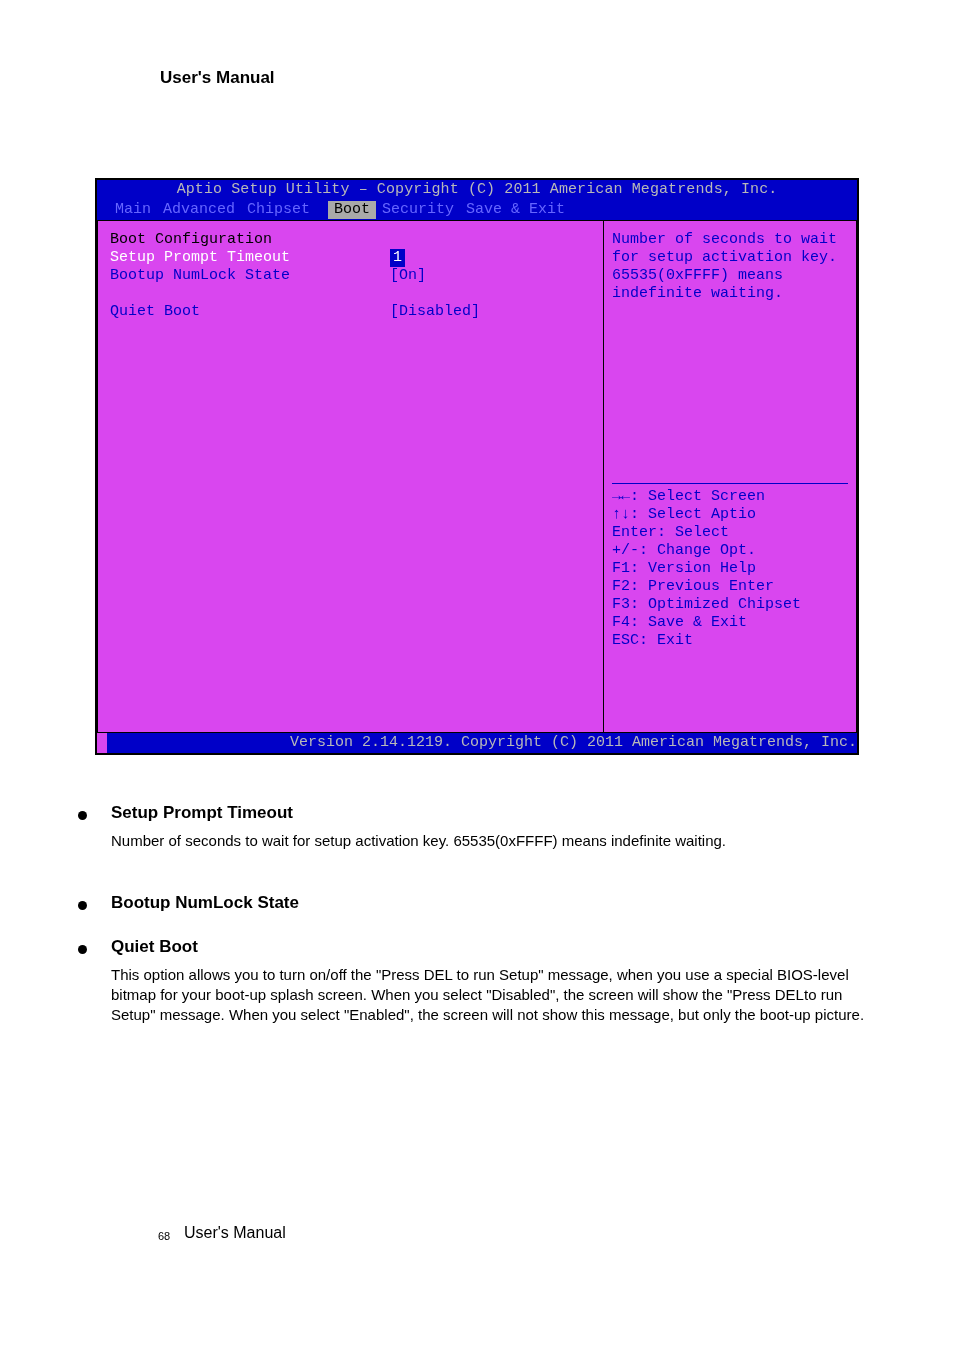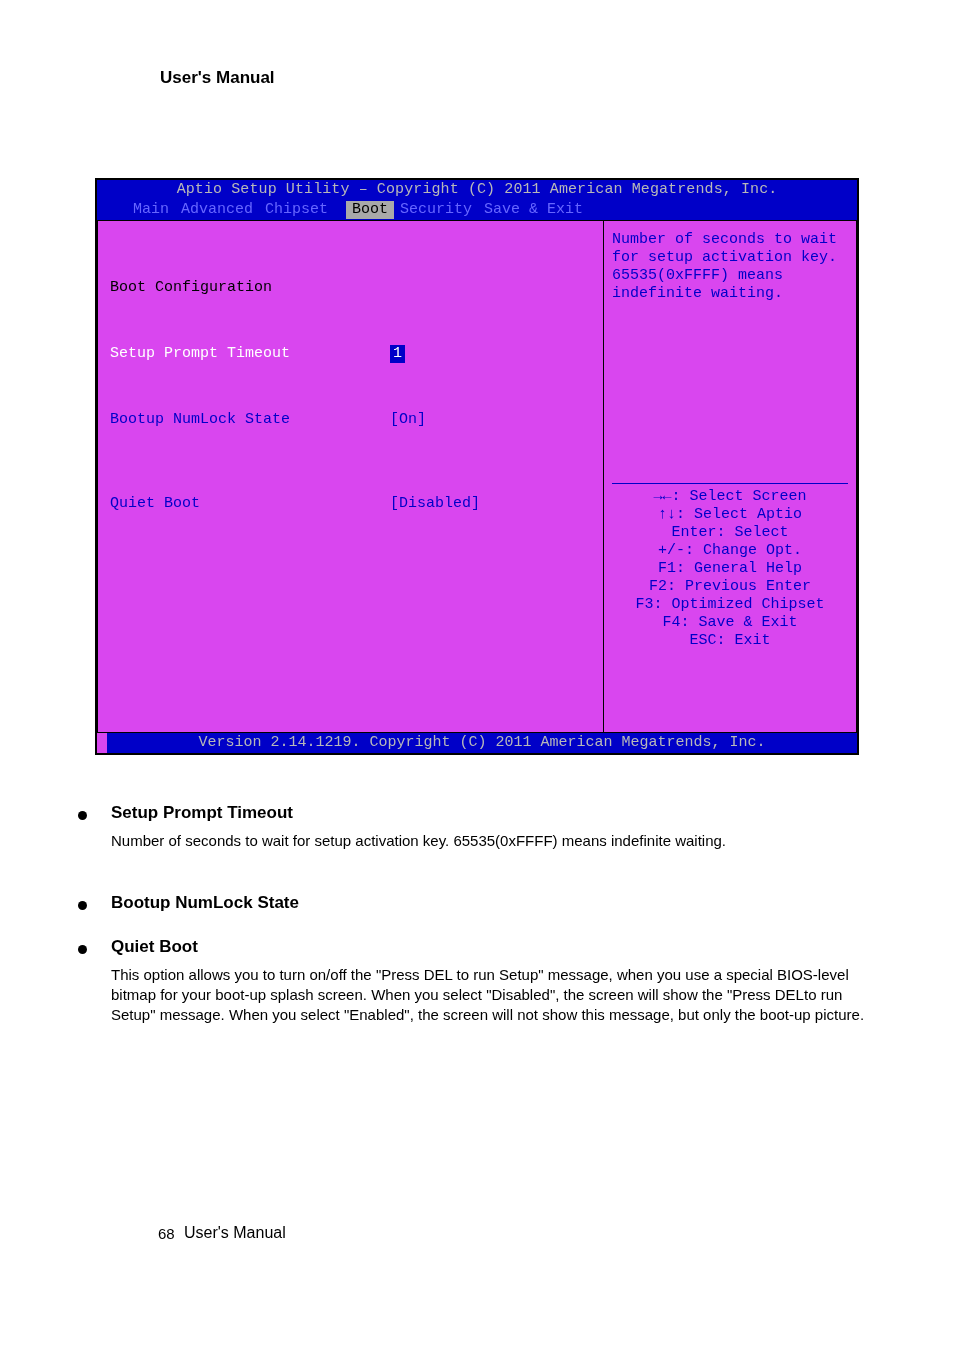--- a/index.html
+++ b/index.html
@@ -31,63 +31,63 @@
     }
     .bios-header {
       background: #0000c8;
       color: #b8b8b8;
       text-align: center;
       padding: 1px 0;
       letter-spacing: 0.1px;
     }
     .bios-menubar {
       background: #0000c8;
-      padding: 1px 0 1px 30px;
+      padding: 1px 0 1px 12px;
       color: #6666ff;
       display: flex;
       gap: 0;
     }
     .menu-item { padding: 0 6px; }
     .menu-item.active { background: #a9a9a9; color: #000; margin-left: 12px; }
     .bios-body {
       flex: 1;
       display: flex;
       border: 1px solid #000;
     }
     .bios-left {
       flex: 1;
       padding: 10px 12px;
       border-right: 1px solid #000;
     }
-    .cfg-row { display: flex; margin-bottom: 0; margin-top: 48px; }
+    .cfg-row { display: flex; margin-bottom: 0; }
     .cfg-label { width: 280px; }
     .cfg-val { }
     .cfg-label.header-lbl { color: #000; }
     .cfg-label.selected { color: #fff; }
     .cfg-val.selected-val { background: #0000c8; color: #fff; padding: 0 3px; }
     .cfg-label.blue, .cfg-val.blue { color: #0000c8; }
     .spacer { height: 18px; }
     .bios-right {
       width: 252px;
       padding: 10px 8px;
       color: #0000c8;
       display: flex;
       flex-direction: column;
     }
     .help-text { flex: 0 0 auto; }
     .help-sep {
       border-top: 1px solid #0000c8;
       margin-top: 180px;
       margin-bottom: 4px;
     }
-    .legend { flex: 0 0 auto; text-align: center; }
+    .legend { flex: 0 0 auto; }
     .bios-footer {
       background: #0000c8;
       color: #b8b8b8;
-      text-align: center;
+      text-align: right;
       padding: 1px 0;
       margin-left: 10px;
     }
     .notes {
       padding: 0 0 0 0;
     }
     .bullet-row {
       display: flex;
       gap: 24px;
       margin-bottom: 16px;
@@ -103,21 +103,21 @@
     .page-footer {
       position: absolute;
       bottom: 108px;
       left: 184px;
       font-size: 16px;
     }
     .page-num {
       position: absolute;
       bottom: 108px;
       left: 158px;
-      font-size: 15px;
+      font-size: 11px;
     }
   </style>
 </head>
 <body>
 
 <div class="page-header">User's Manual</div>
 
 <div class="bios-box">
   <div class="bios-header">Aptio Setup Utility – Copyright (C) 2011 American Megatrends, Inc.</div>
   <div class="bios-menubar">
@@ -149,21 +149,21 @@
       <div class="spacer"></div>
     </div>
     <div class="bios-right">
       <div class="help-text">Number of seconds to wait for setup activation key. 65535(0xFFFF) means indefinite waiting.</div>
       <div class="help-sep"></div>
       <div class="legend">
         <div>→←: Select Screen</div>
         <div>↑↓: Select Aptio</div>
         <div>Enter: Select</div>
         <div>+/-: Change Opt.</div>
-        <div>F1: General Help</div>
+        <div>F1: Version Help</div>
         <div>F2: Previous Enter</div>
         <div>F3: Optimized Chipset</div>
         <div>F4: Save &amp; Exit</div>
         <div>ESC: Exit</div>
       </div>
     </div>
   </div>
   <div class="bios-footer">Version 2.14.1219. Copyright (C) 2011 American Megatrends, Inc.</div>
 </div>
 

